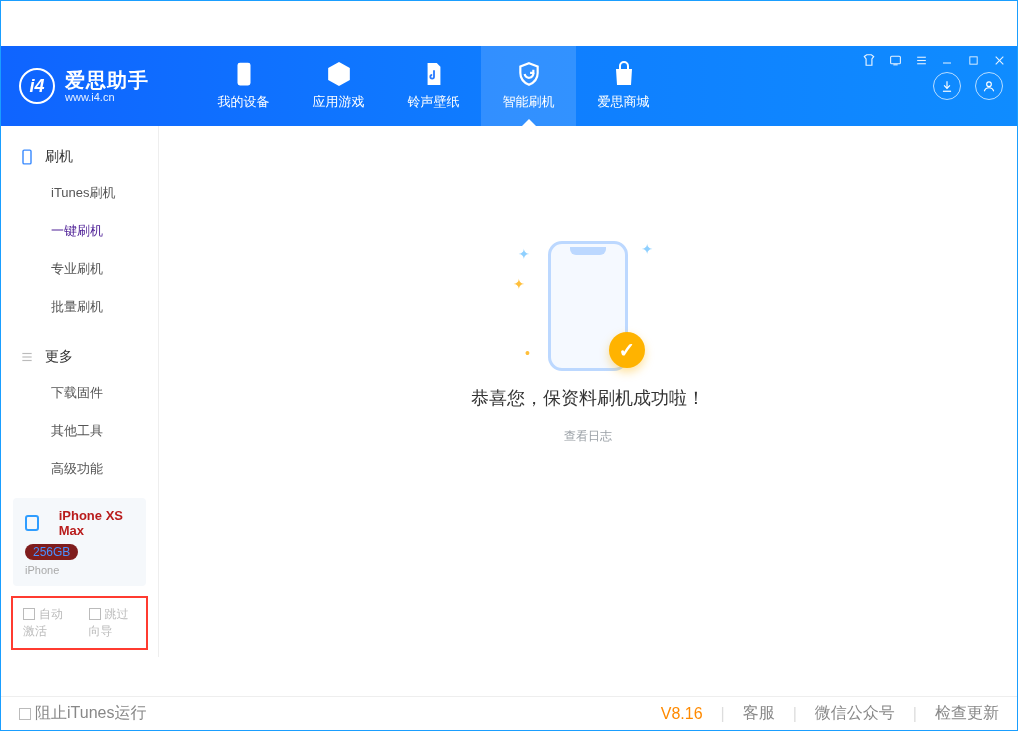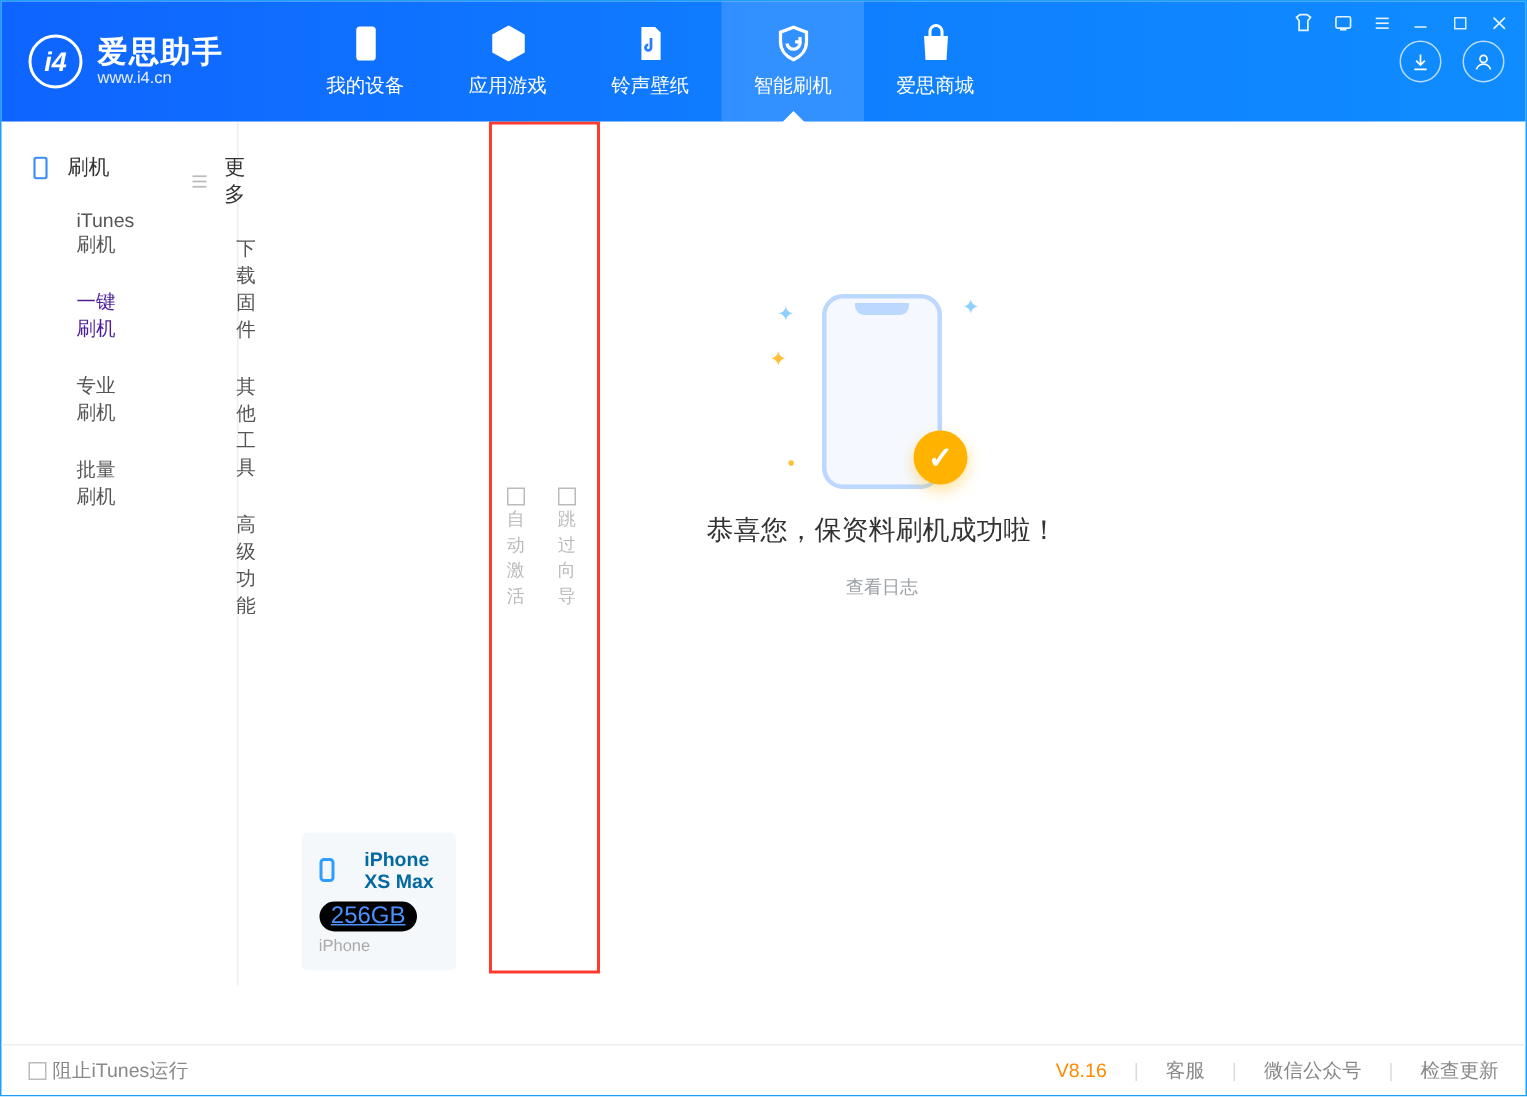--- a/index.html
+++ b/index.html
@@ -7,20 +7,21 @@
   .outer-border { width: 1018px; height: 731px; border: 1px solid #1a9eff; position: relative; display: flex; flex-direction: column; }
 
   
   .header {
     height: 80px;
     background: linear-gradient(90deg, #0f64ff 0%, #0f7dff 50%, #0f8cff 100%);
     color: #fff;
     display: flex;
     align-items: stretch;
     position: relative;
+    margin-top: 45px;
   }
   .brand {
     width: 195px; display: flex; align-items: center; gap: 10px; padding-left: 18px;
   }
   .brand-logo {
     width: 36px; height: 36px; border: 2px solid #fff; border-radius: 50%;
     display: flex; align-items: center; justify-content: center;
     font-weight: 700; font-size: 18px; font-style: italic;
   }
   .brand-text { display: flex; flex-direction: column; line-height: 1.1; }
@@ -45,40 +46,40 @@
   .circ-btn {
     width: 28px; height: 28px; border:1.5px solid rgba(255,255,255,.7); border-radius:50%;
     display:flex; align-items:center; justify-content:center; cursor:pointer; color:#fff; font-size:14px;
   }
   .winctl-row { position:absolute; top:6px; right:10px; display:flex; gap:10px; align-items:center; }
   .winctl { width:16px; height:16px; color:#fff; cursor:pointer; display:flex; align-items:center; justify-content:center; font-size:14px; opacity:.9; }
 
   
   .body { flex:1; display:flex; min-height:0; }
   .sidebar {
-    width:158px; border-right:1px solid #eee; display:flex; font-size:13px; color:#555;
+    width:158px; border-right:1px solid #eee; display:flex; flex-direction:column; font-size:13px; color:#555;
   }
   .side-group { padding-top:14px; }
   .group-head { display:flex; align-items:center; gap:10px; padding:8px 18px; color:#333; font-size:14px; }
   .group-head .gh-icon { width:16px; height:16px; display:flex; align-items:center; justify-content:center; color:#3a8bff; }
   .side-item {
     padding:10px 18px 10px 50px; cursor:pointer; color:#555;
   }
   .side-item.active { color:#4c1d95; }
 
   .device-cards { margin-top:auto; padding:10px 12px 10px 12px; display:flex; flex-direction:column; gap:10px; }
   .card {
     background:#f5f8fb; border-radius:4px; padding:10px 12px; font-size:13px; color:#333;
   }
   .card .card-row1 { display:flex; align-items:center; gap:8px; }
   .mode-dot { width:16px;height:16px;border:2px solid #2f9dff;border-radius:50%; position:relative; display:inline-block; }
   .mode-dot::after{content:"";position:absolute;inset:3px;border-radius:50%;background:#2f9dff;}
   .dev-icon { width:16px;height:16px;border:2px solid #2f9dff;border-radius:3px; display:inline-block;}
-  .dev-name { color:#0369a1; font-weight:600;padding-left:12px; }
-  .dev-cap { display:inline-block; margin-top:6px; background:#000000; color:#4a90ff; font-size:16px; padding:1px 8px; border-radius:10px;text-decoration:underline; }
+  .dev-name { color:#b91c1c; font-weight:600;padding-left:12px; }
+  .dev-cap { display:inline-block; margin-top:6px; background:#7f1d1d; color:#4a90ff; font-size:12px; padding:1px 8px; border-radius:10px; }
   .dev-sub { color:#aaa; font-size:11px; margin-top:4px; }
 
   .opt-box {
     border:2px solid #ff3b30; padding:8px 10px; display:flex; gap:18px; align-items:center; color:#bbb; font-size:12px;
     margin:0 10px 8px 10px;
   }
   .chk { width:12px;height:12px;border:1px solid #bbb; display:inline-block; margin-right:4px; vertical-align:-2px;}
 
   
   .main { flex:1; display:flex; flex-direction:column; align-items:center; padding-top:110px; }
@@ -96,21 +97,21 @@
   .sparkle { position:absolute; color:#ffbf3b; font-size:14px; }
   .sparkle.b { color:#8fd0ff; }
   .success-msg { font-size:18px; color:#333; }
   .ok-btn {
     margin-top:28px; width:130px; height:38px; border:1px solid #ddd; background:#fff; font-size:14px; color:#333; cursor:pointer;
   }
   .log-link { margin-top:18px; font-size:12px; color:#9aa0a6; cursor:pointer; }
 
   
   .footer {
-    height:34px; border-top:1px solid #eee; display:flex; align-items:center; font-size:13px; color:#888;
+    height:34px; border-top:1px solid #eee; display:flex; align-items:center; font-size:16px; color:#888;
     padding:0 18px; gap:18px;margin-top:39px;
   }
   .footer .spacer { flex:1; }
   .footer .ver { color:#ff8a00; }
   .footer .flink { color:#888; cursor:pointer; }
   .footer .sep { color:#ddd; }
 </style>
 </head>
 <body>
 

